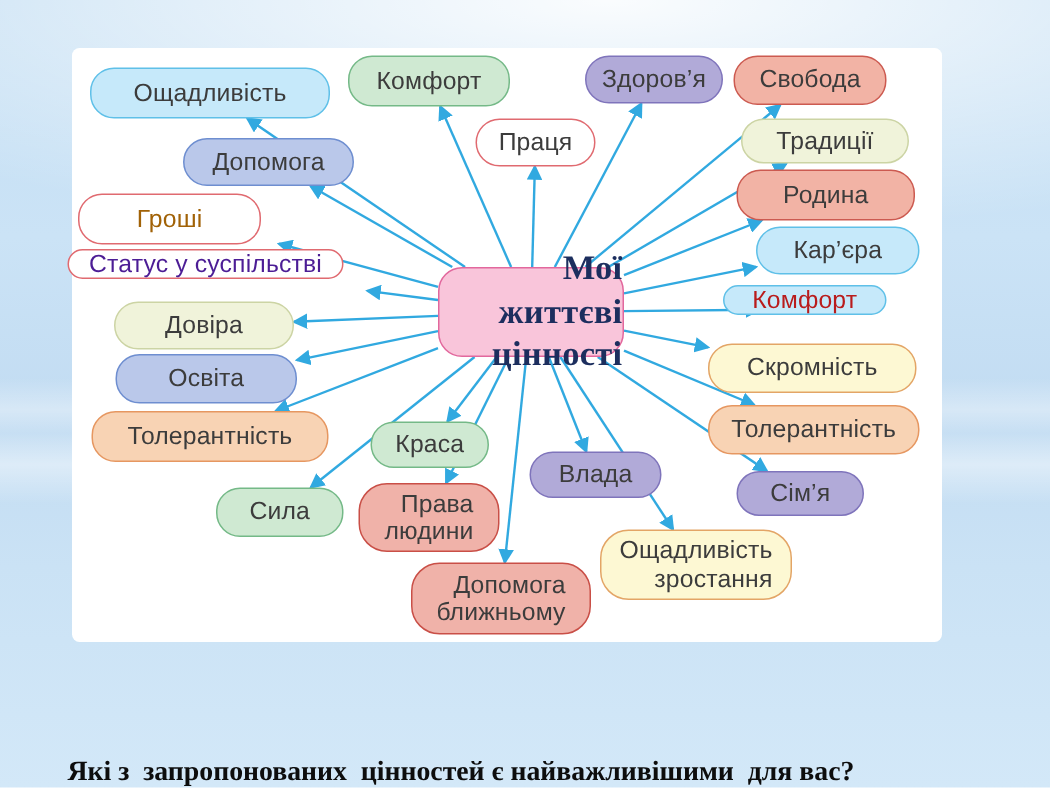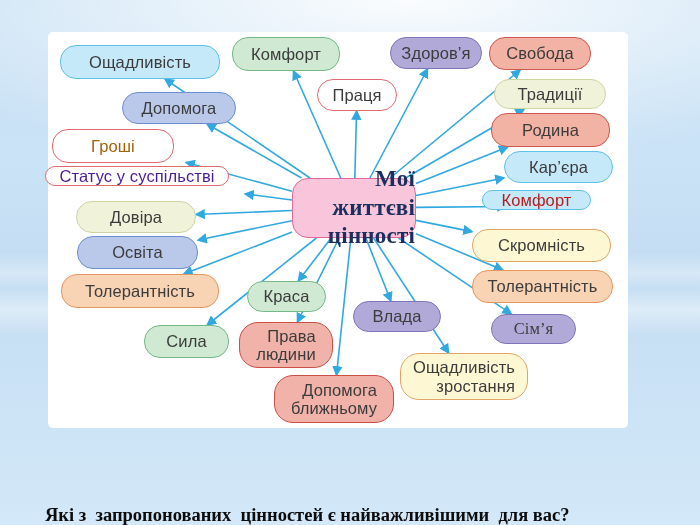--- a/index.html
+++ b/index.html
@@ -91,21 +91,21 @@
       <div class="bubble" style="left: 504px; top: 151px; width: 109px; height: 32px; background: rgb(198, 233, 250); border-color: rgb(95, 192, 232); color: rgb(60, 60, 60);">Кар’єра</div>
       <div class="bubble" style="left: 45px; top: 166px; width: 184px; height: 20px; background: rgb(255, 255, 255); border-color: rgb(224, 106, 112); color: #4c1d95;">Статус у суспільстві</div>
       <div class="bubble" style="left: 482px; top: 190px; width: 109px; height: 20px; background: rgb(198, 233, 250); border-color: rgb(95, 192, 232); color: #b91c1c;">Комфорт</div>
       <div class="bubble" style="left: 76px; top: 201px; width: 120px; height: 32px; background: rgb(240, 243, 218); border-color: rgb(204, 212, 164); color: rgb(60, 60, 60);">Довіра</div>
       <div class="bubble" style="left: 472px; top: 229px; width: 139px; height: 33px; background: rgb(253, 248, 211); border-color: rgb(227, 165, 102); color: rgb(60, 60, 60);">Скромність</div>
       <div class="bubble" style="left: 77px; top: 236px; width: 121px; height: 33px; background: rgb(186, 200, 234); border-color: rgb(110, 142, 208); color: rgb(60, 60, 60);">Освіта</div>
       <div class="bubble" style="left: 472px; top: 270px; width: 141px; height: 33px; background: rgb(248, 211, 180); border-color: rgb(230, 151, 97); color: rgb(60, 60, 60);">Толерантність</div>
       <div class="bubble" style="left: 61px; top: 274px; width: 158px; height: 34px; background: rgb(248, 211, 180); border-color: rgb(230, 151, 97); color: rgb(60, 60, 60);">Толерантність</div>
       <div class="bubble" style="left: 247px; top: 281px; width: 79px; height: 31px; background: rgb(207, 233, 210); border-color: rgb(116, 185, 135); color: rgb(60, 60, 60);">Краса</div>
       <div class="bubble" style="left: 353px; top: 301px; width: 88px; height: 31px; background: rgb(177, 170, 216); border-color: rgb(127, 116, 187); color: rgb(60, 60, 60);">Влада</div>
-      <div class="bubble" style="left: 491px; top: 314px; width: 85px; height: 30px; background: rgb(177, 170, 216); border-color: rgb(127, 116, 187); color: rgb(60, 60, 60); font-family: Liberation Serif, serif;">Сім’я</div>
+      <div class="bubble" style="left: 491px; top: 314px; width: 85px; height: 30px; background: rgb(177, 170, 216); border-color: rgb(127, 116, 187); color: rgb(60, 60, 60);">Сім’я</div>
       <div class="bubble tall" style="left: 239px; top: 322px; width: 94px; height: 46px; background: rgb(240, 178, 169); border-color: rgb(201, 79, 71); color: rgb(60, 60, 60);">Права
 людини</div>
       <div class="bubble" style="left: 144px; top: 325px; width: 85px; height: 33px; background: rgb(207, 233, 210); border-color: rgb(116, 185, 135); color: rgb(60, 60, 60);">Сила</div>
       <div class="bubble tall" style="left: 400px; top: 353px; width: 128px; height: 47px; background: rgb(253, 248, 211); border-color: rgb(227, 165, 102); color: rgb(60, 60, 60);">Ощадливість
 зростання</div>
       <div class="bubble tall" style="left: 274px; top: 375px; width: 120px; height: 48px; background: rgb(240, 178, 169); border-color: rgb(201, 79, 71); color: rgb(60, 60, 60);">Допомога
 ближньому</div>
     </div>
 
   <div class="caption">

